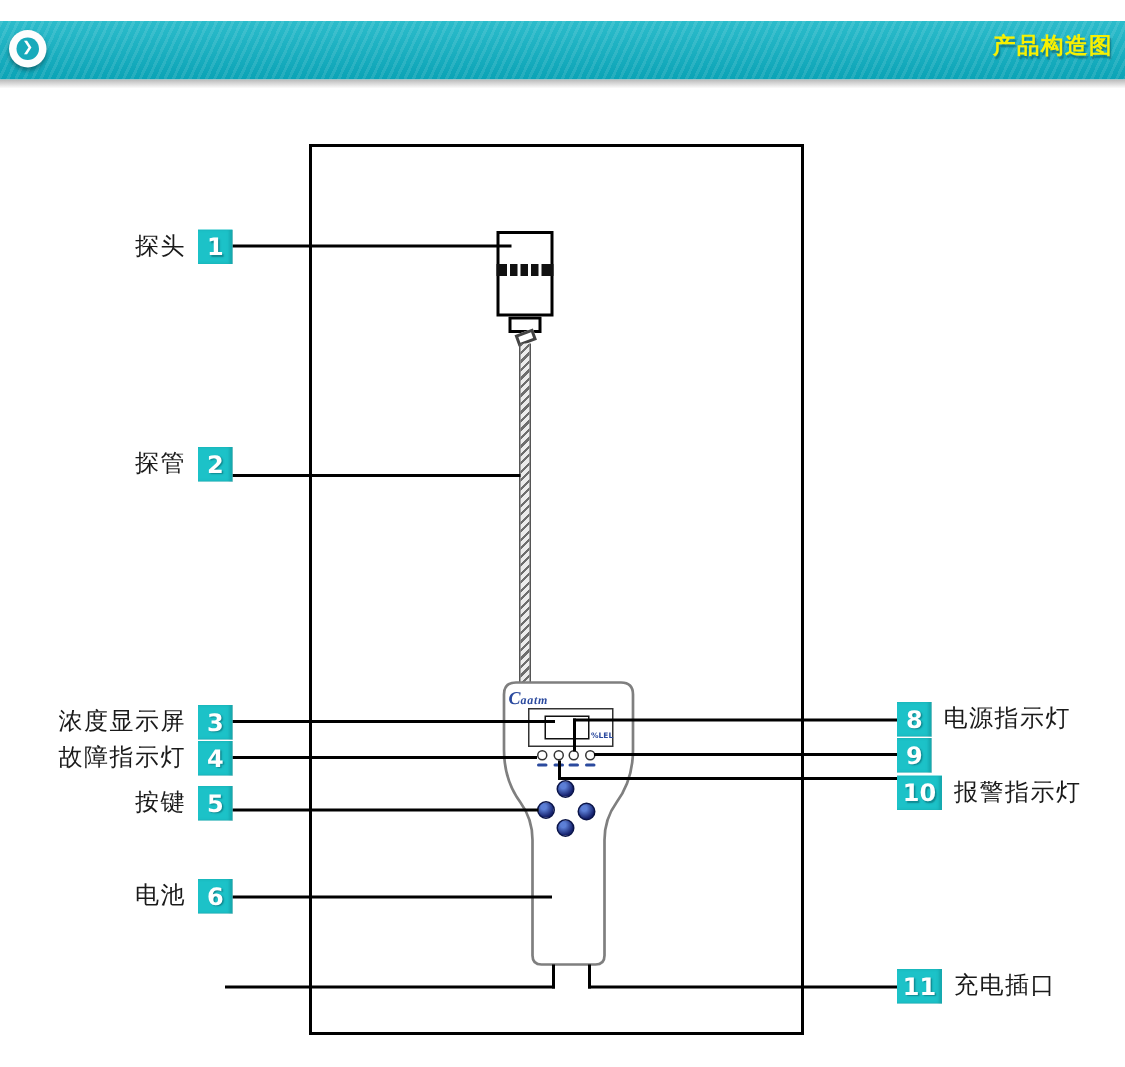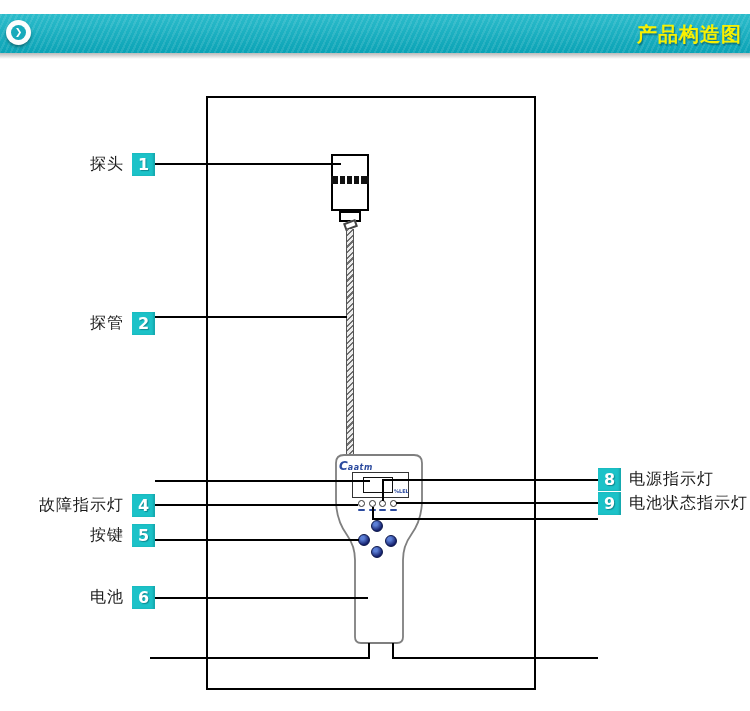--- a/index.html
+++ b/index.html
@@ -12,41 +12,41 @@
     background:
       repeating-linear-gradient(115deg, rgba(255,255,255,0.10) 0 2px, rgba(255,255,255,0) 2px 5px),
       linear-gradient(#2cbccb,#0ba3b6);
     }
   .header-shadow{position:absolute;left:0;top:53px;width:750px;height:6px;
     background:linear-gradient(#b9b9b9,rgba(255,255,255,0));}
   .medallion{position:absolute;left:6px;top:20px;width:25px;height:25px;border-radius:50%;
     background:#fdfdfd;box-shadow:0 2px 3px rgba(0,0,0,0.35);display:flex;align-items:center;justify-content:center;}
   .medallion-inner{width:15px;height:15px;border-radius:50%;background:#18aabb;
     display:flex;align-items:center;justify-content:center;color:#fff;font-size:9px;font-weight:bold;line-height:1;}
-  .header-title{position:absolute;right:8px;top:21px;font-size:20px;font-weight:bold;color:#f8f000;
+  .header-title{position:absolute;right:8px;top:21px;font-size:15px;font-weight:bold;color:#f8f000;
     letter-spacing:1px;text-shadow:1px 2px 1px rgba(0,60,70,0.45);}
 
   
   .big-frame{position:absolute;left:206px;top:96px;width:330px;height:594px;border:2px solid #000;box-sizing:border-box;background:#fff;}
 
   
   .probe-head{position:absolute;left:331px;top:154px;width:38px;height:57px;border:2px solid #000;box-sizing:border-box;background:#fff;}
   .probe-band{position:absolute;left:331px;top:176px;width:38px;height:8px;background:#111;}
   .probe-slat{position:absolute;top:176px;width:2px;height:8px;background:#fff;}
   .probe-neck{position:absolute;left:339px;top:211px;width:22px;height:11px;border:2px solid #000;box-sizing:border-box;background:#fff;}
   .probe-swivel{position:absolute;left:344px;top:221px;width:13px;height:8px;border:2px solid #444;box-sizing:border-box;background:#fff;transform:rotate(-20deg);}
 
   
   .probe-tube{position:absolute;left:346px;top:229px;width:8px;height:226px;box-sizing:border-box;
     border-left:1px solid #555;border-right:1px solid #555;
     background:repeating-linear-gradient(135deg,#6e6e6e 0 1.5px,#ececec 1.5px 4px);}
 
   
   .body-svg{position:absolute;left:325px;top:445px;width:105px;height:210px;}
-  .brand{position:absolute;left:339px;top:457px;color:#2b4a9e;font-weight:bold;font-style:italic;line-height:1;}
+  .brand{position:absolute;left:339px;top:457px;color:#2b4a9e;font-weight:bold;font-style:italic;line-height:1;font-family:Liberation Serif, serif;}
   .brand .big-c{font-size:12px;}
   .brand .rest{font-size:8px;letter-spacing:0.5px;}
   .display-outer{position:absolute;left:352px;top:472px;width:57px;height:26px;border:1.5px solid #333;box-sizing:border-box;background:#fff;}
   .display-inner{position:absolute;left:363px;top:477px;width:30px;height:16px;border:1.5px solid #111;box-sizing:border-box;background:#fff;}
   .screen-unit{position:absolute;left:394px;top:489px;font-size:5px;color:#2b4a9e;font-weight:bold;line-height:1;}
   .led{position:absolute;top:500px;width:7px;height:7px;border-radius:50%;border:1.5px solid #333;box-sizing:border-box;background:#fff;}
   .led-caption{position:absolute;top:509px;width:7px;height:2px;background:#2b4a9e;border-radius:1px;}
   .btn{position:absolute;width:12px;height:12px;border-radius:50%;
     background:radial-gradient(circle at 35% 30%,#5c7fd6 18%,#16226e 70%);
     border:1px solid #0a1448;box-sizing:border-box;}
@@ -130,39 +130,50 @@
   <div class="ln h" style="left:396px;top:502px;width:202px"></div>
   <div class="ln v" style="left:372px;top:507px;height:12px"></div>
   <div class="ln h" style="left:372px;top:518px;width:226px"></div>
   <div class="ln h" style="left:392px;top:657px;width:206px"></div>
   <div class="ln v" style="left:392px;top:643px;height:16px"></div>
 
   <div class="callout c-left" style="top:153px">
     <span class="txt">探头</span>
     <span class="badge">1</span>
   </div>
-  <div class="callout c-left" style="top:312px">
+  <div class="callout c-left" style="top:298px">
     <span class="txt">探管</span>
     <span class="badge">2</span>
+  </div>
+  <div class="callout c-left" style="top:470px">
+    <span class="txt">浓度显示屏</span>
+    <span class="badge">3</span>
   </div>
   <div class="callout c-left" style="top:494px">
     <span class="txt">故障指示灯</span>
     <span class="badge">4</span>
   </div>
   <div class="callout c-left" style="top:524px">
     <span class="txt">按键</span>
     <span class="badge">5</span>
   </div>
   <div class="callout c-left" style="top:586px">
     <span class="txt">电池</span>
     <span class="badge">6</span>
   </div>
 
   <div class="callout c-right" style="top:468px">
     <span class="badge">8</span>
     <span class="txt">电源指示灯</span>
   </div>
   <div class="callout c-right" style="top:492px">
     <span class="badge">9</span>
-    <span class="txt">电池状态指示灯</span>
+  </div>
+  <div class="callout c-right" style="top:517px">
+    <span class="badge wide">10</span>
+    <span class="txt">报警指示灯</span>
+  </div>
+  <div class="callout c-right" style="top:646px">
+    <span class="badge wide">11</span>
+    <span class="txt">充电插口</span>
   </div>
 
 </div>
 
 </body></html>

